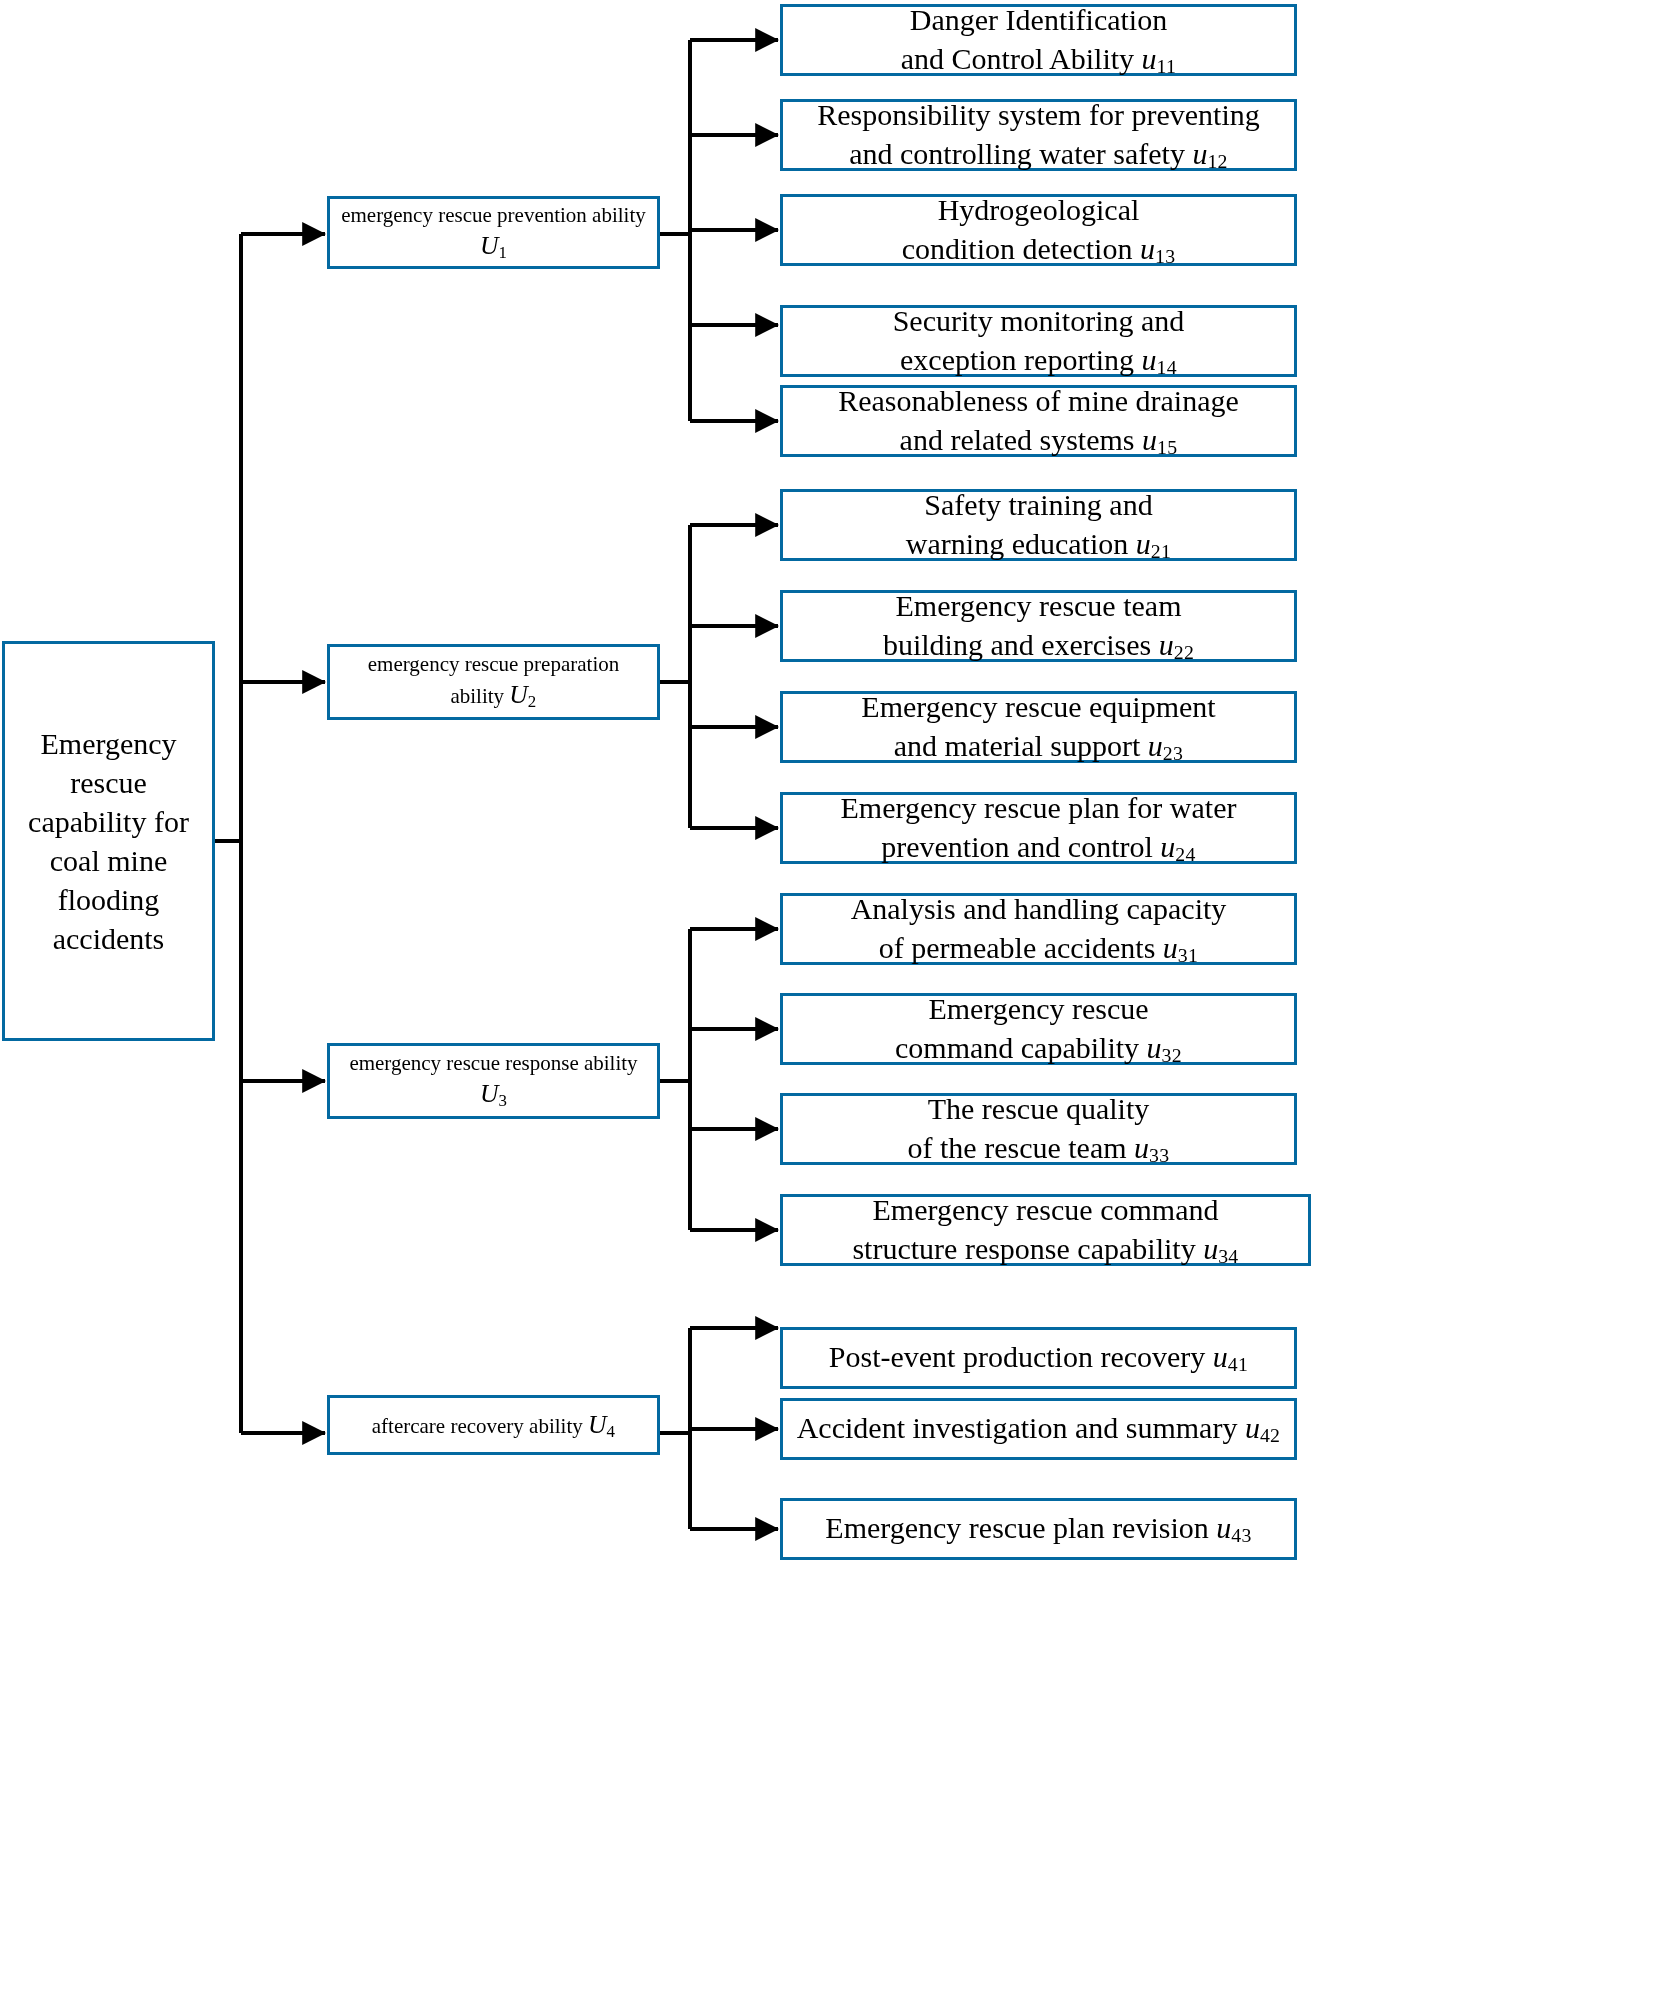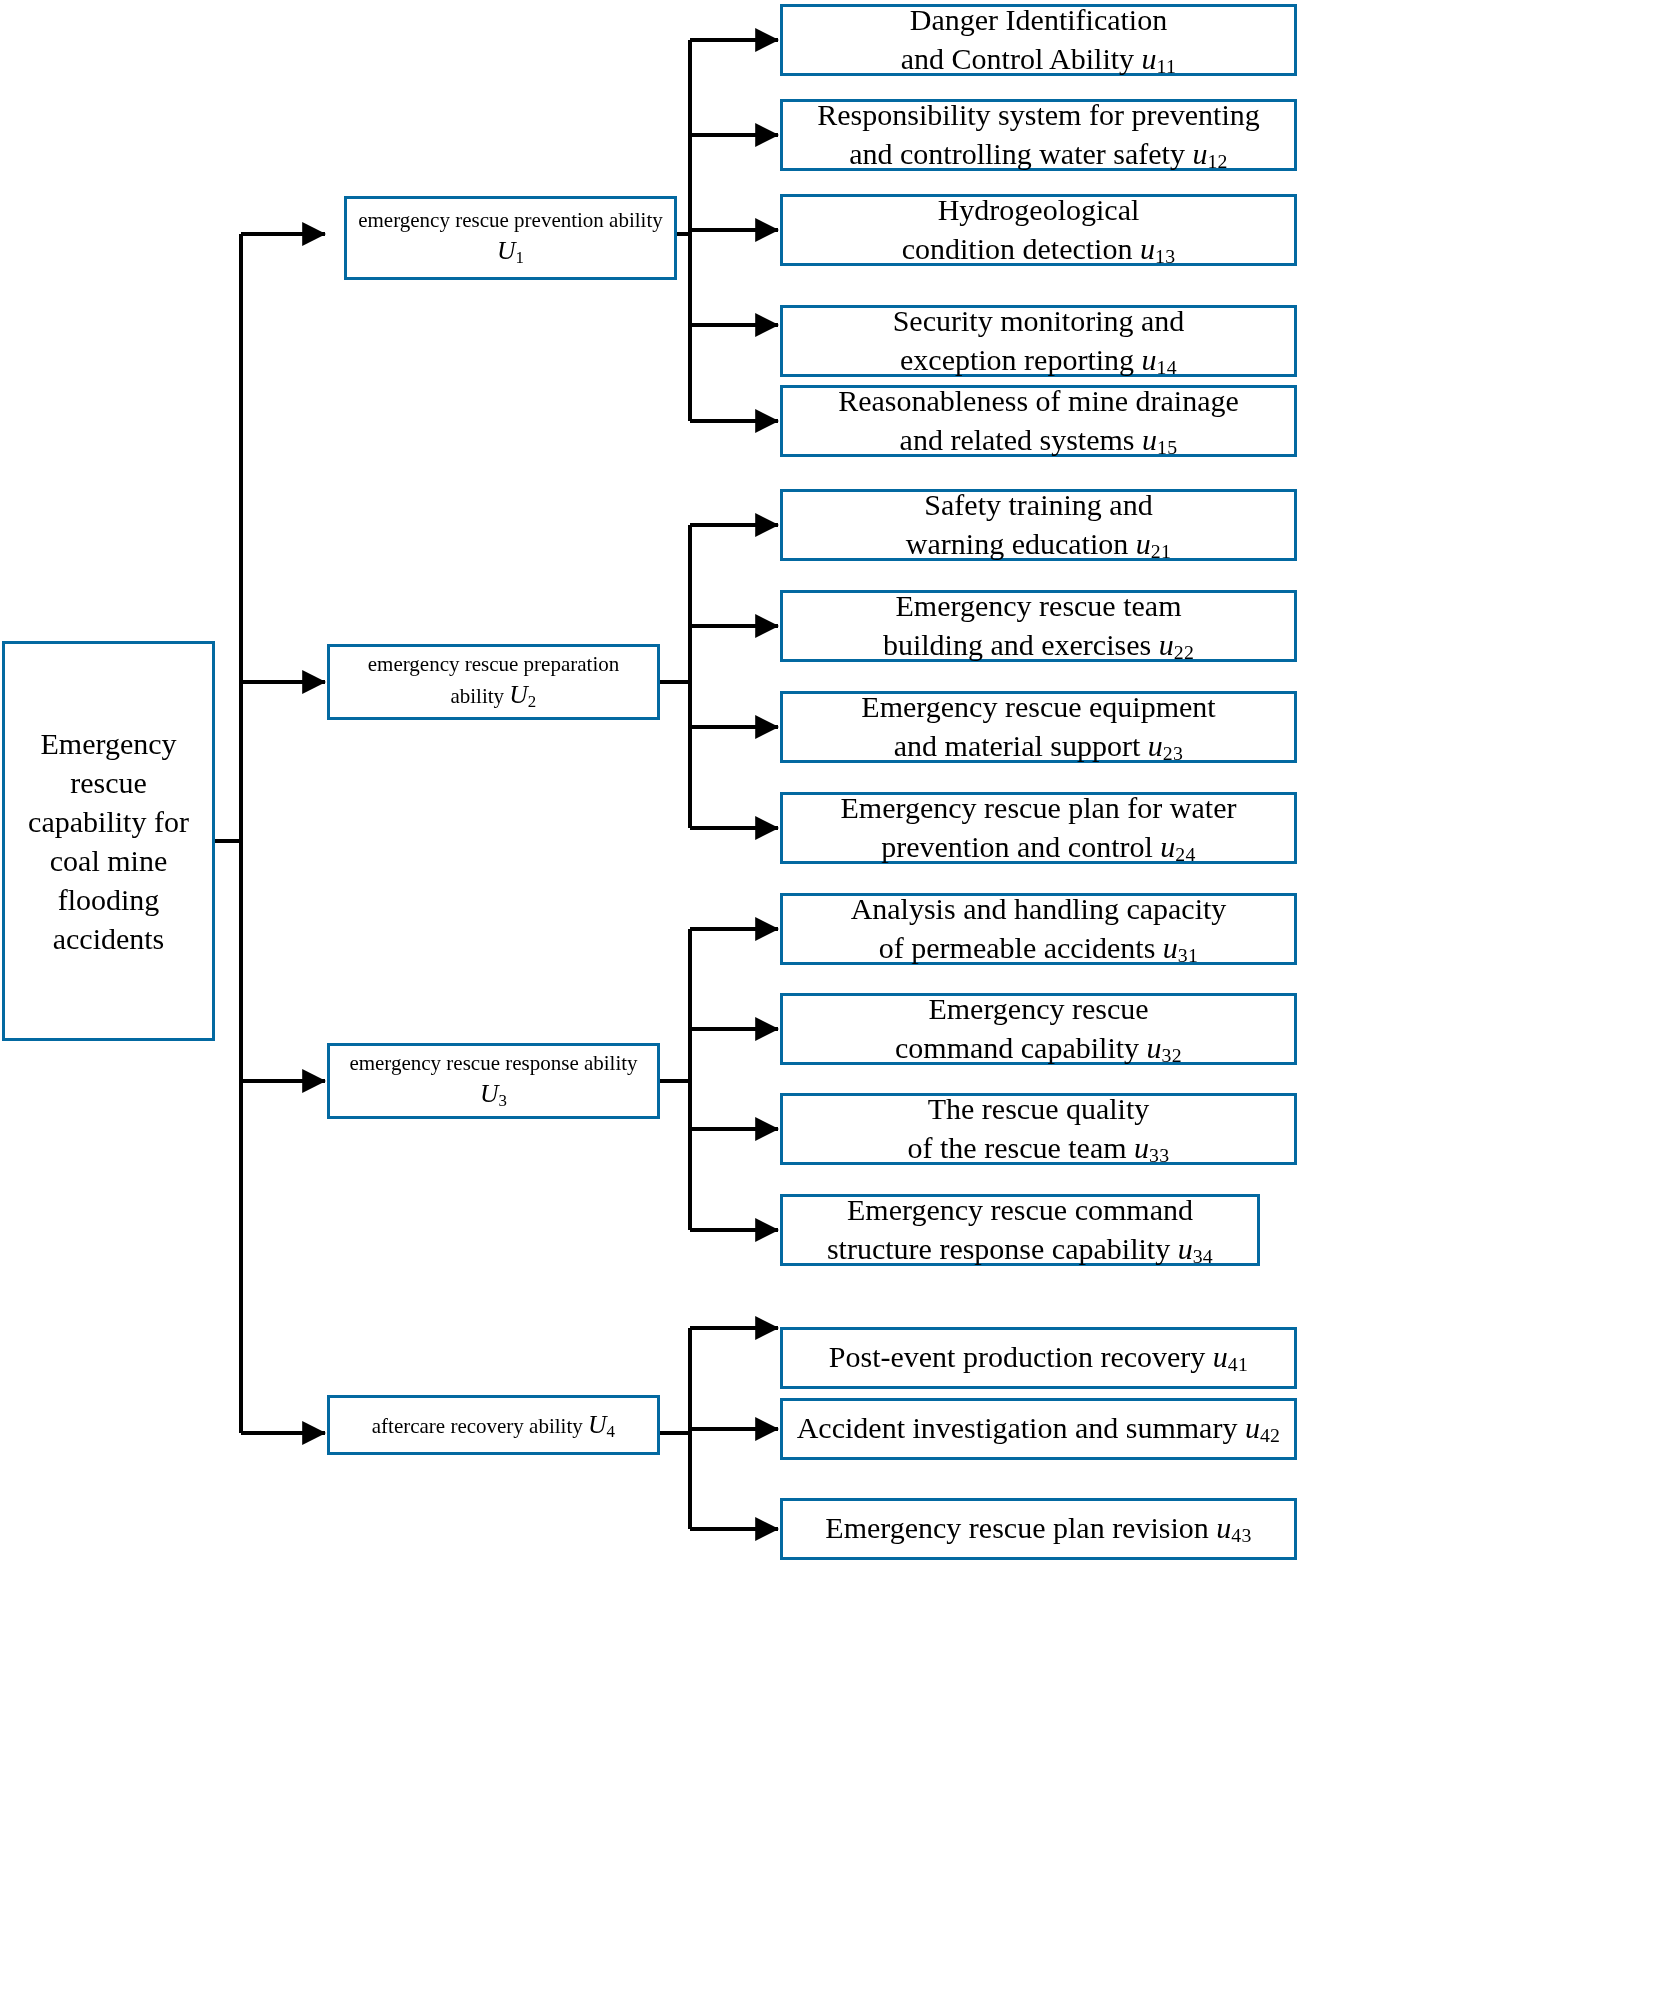--- a/index.html
+++ b/index.html
@@ -109,21 +109,21 @@
   </svg>
 
   <div class="node node-root" id="root-node" style="left: 2px; top: 641px; width: 213px; height: 400px;">
     <span class="node-text">Emergency rescue
 capability for
 coal mine flooding
 accidents</span>
   </div>
 
   <div id="nodes-layer">
-      <div class="node node-mid" style="left: 327px; top: 196px; width: 333px; height: 84px; margin-left: 17px;">
+      <div class="node node-mid" style="left: 327px; top: 196px; width: 333px; height: 73px;">
         <span class="node-text">emergency rescue prevention ability <span class="sym sym-big">U<sub>1</sub></span></span>
       </div>
       <div class="node node-mid" style="left: 327px; top: 644px; width: 333px; height: 76px;">
         <span class="node-text">emergency rescue preparation ability <span class="sym sym-big">U<sub>2</sub></span></span>
       </div>
       <div class="node node-mid" style="left: 327px; top: 1043px; width: 333px; height: 76px;">
         <span class="node-text">emergency rescue response ability <span class="sym sym-big">U<sub>3</sub></span></span>
       </div>
       <div class="node node-mid" style="left: 327px; top: 1395px; width: 333px; height: 60px;">
         <span class="node-text">aftercare recovery ability <span class="sym sym-big">U<sub>4</sub></span></span>
@@ -157,21 +157,21 @@
       </div>
       <div class="node node-leaf" style="left: 780px; top: 893px; width: 517px; height: 72px;">
         <span class="node-text">Analysis and handling capacity<br>of permeable accidents <span class="sym">u<sub>31</sub></span></span>
       </div>
       <div class="node node-leaf" style="left: 780px; top: 993px; width: 517px; height: 72px;">
         <span class="node-text">Emergency rescue<br>command capability <span class="sym">u<sub>32</sub></span></span>
       </div>
       <div class="node node-leaf" style="left: 780px; top: 1093px; width: 517px; height: 72px;">
         <span class="node-text">The rescue quality<br>of the rescue team <span class="sym">u<sub>33</sub></span></span>
       </div>
-      <div class="node node-leaf" style="left: 780px; top: 1194px; width: 480px; height: 72px;">
+      <div class="node node-leaf" style="left: 780px; top: 1194px; width: 531px; height: 72px;">
         <span class="node-text">Emergency rescue command<br>structure response capability <span class="sym">u<sub>34</sub></span></span>
       </div>
       <div class="node node-leaf" style="left: 780px; top: 1327px; width: 517px; height: 62px;">
         <span class="node-text">Post-event production recovery <span class="sym">u<sub>41</sub></span></span>
       </div>
       <div class="node node-leaf" style="left: 780px; top: 1398px; width: 517px; height: 62px;">
         <span class="node-text">Accident investigation and summary <span class="sym">u<sub>42</sub></span></span>
       </div>
       <div class="node node-leaf" style="left: 780px; top: 1498px; width: 517px; height: 62px;">
         <span class="node-text">Emergency rescue plan revision <span class="sym">u<sub>43</sub></span></span>

